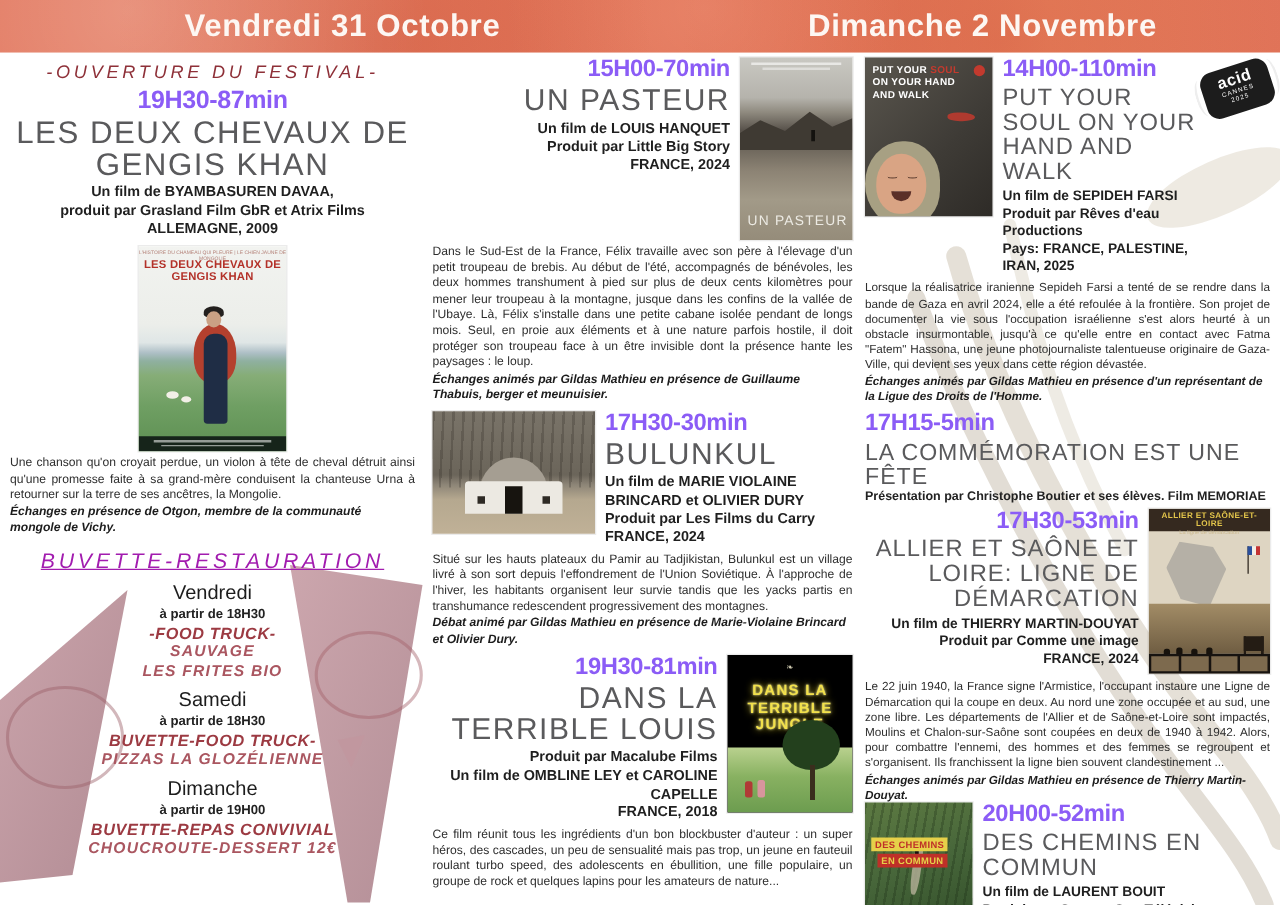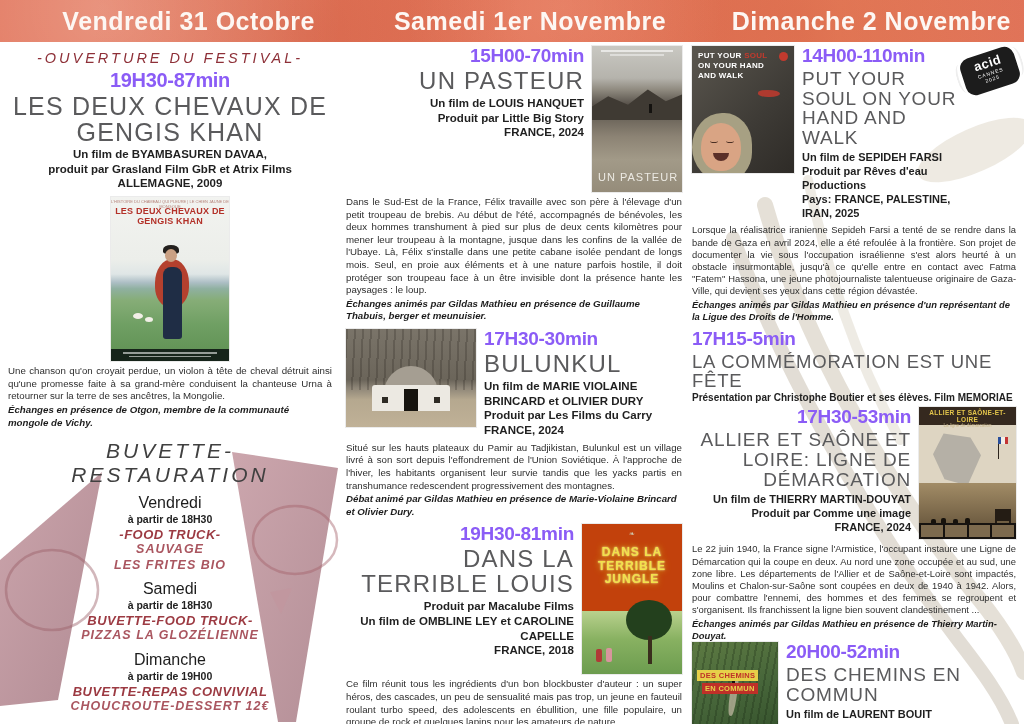--- a/index.html
+++ b/index.html
@@ -31,21 +31,21 @@
   .guests{font-size:9.7px;line-height:1.3;font-weight:700;font-style:italic;color:#1c1c1c;
           text-align:left;margin:1px 0 0 0;}
   .right{text-align:right;}
   .row{display:flex;gap:8px;}
   .grow{flex:1 1 auto;min-width:0;}
   .poster{position:relative;flex:0 0 auto;overflow:hidden;box-shadow:0 0 0 1px rgba(0,0,0,.08);}
   
   .opening{color:#8e3038;font-style:italic;font-size:14.5px;letter-spacing:3px;margin-top:2px;}
   .c1 .time{font-size:20px;margin-top:3px;}
   .c1 .title{font-size:25px;}
-  .bv-title{color:#404040;font-style:italic;font-weight:400;font-size:21px;letter-spacing:3px;margin:10px 0 4px 0;}
+  .bv-title{color:#a21caf;font-style:italic;font-weight:400;font-size:17px;letter-spacing:3px;margin:10px 0 4px 0;text-decoration:underline;}
   .bv-day{font-size:16px;font-weight:400;color:#1d1d1d;margin-top:7px;}
   .bv-time{font-size:10.5px;font-weight:700;color:#222;margin-top:1px;}
   .bv-main{font-size:13px;font-weight:700;font-style:italic;color:#9c3a42;letter-spacing:.5px;margin-top:2px;}
   .bv-sub{font-size:12.5px;font-style:italic;font-weight:600;color:#aa5660;letter-spacing:1px;line-height:1.25;}
   
   .badge{position:absolute;right:-2px;top:6px;width:56px;height:38px;background:#1c1c1c;border-radius:10px;
     transform:rotate(-18deg);color:#fff;text-align:center;z-index:2;}
   .badge .l1{font-size:13px;font-weight:700;letter-spacing:.5px;line-height:1.05;margin-top:4px;}
   .badge .l2{font-size:5px;letter-spacing:1px;}
   .badge .l3{font-size:5px;letter-spacing:1px;}
@@ -77,21 +77,21 @@
   .pp-top2{position:absolute;top:8px;left:20%;width:60%;height:1.5px;background:rgba(255,255,255,.45);}
   .p-bulunkul{width:130px;height:98px;
     background:linear-gradient(180deg,#7a7469 0%,#6b655a 52%,#8d8577 60%,#b5a88f 72%,#c0b197 100%);}
   .p-bulunkul::before{content:"";position:absolute;inset:0 0 38% 0;
     background:repeating-linear-gradient(93deg,rgba(30,25,20,.22) 0 2px,transparent 2px 8px);}
   .pb-base{position:absolute;left:26px;bottom:16px;width:78px;height:26px;background:#ece9e2;border-radius:3px 3px 0 0;}
   .pb-dome{position:absolute;left:38px;bottom:34px;width:54px;height:27px;background:#a59e92;border-radius:54px 54px 0 0;}
   .pb-door{position:absolute;left:58px;bottom:16px;width:14px;height:22px;background:#17140f;}
   .pb-w1,.pb-w2{position:absolute;bottom:24px;width:6px;height:6px;background:#2e2a24;}
   .pb-w1{left:36px;} .pb-w2{left:88px;}
-  .p-jungle{width:100px;height:150px;background:#c2410c;}
+  .p-jungle{width:100px;height:126px;background:#000000;}
   .pj-text{position:absolute;top:22px;width:100%;text-align:center;font-size:12px;font-weight:700;
     color:#f2e14b;line-height:1.12;letter-spacing:1px;text-shadow:0 0 6px #d9c71f,0 0 2px #fffbdd;}
   .pj-laurel{position:absolute;top:6px;width:100%;text-align:center;font-size:7px;color:#cfcab0;}
   .pj-park{position:absolute;left:0;bottom:0;width:100%;height:42%;
     background:linear-gradient(180deg,#b9d18e 0%,#88b161 45%,#6c9c4f 100%);}
   .pj-tree{position:absolute;right:10px;bottom:34px;width:46px;height:40px;background:#23401d;border-radius:50%;}
   .pj-trunk{position:absolute;right:30px;bottom:10px;width:4px;height:28px;background:#3a2e1d;}
   .pj-f1{position:absolute;left:14px;bottom:12px;width:6px;height:13px;background:#b03a36;border-radius:2px;}
   .pj-f2{position:absolute;left:24px;bottom:12px;width:6px;height:14px;background:#d8959d;border-radius:2px;}
   .p-soul{width:102px;height:127px;background:linear-gradient(135deg,#5a564e,#3e3b36 60%,#2e2b27);}
@@ -159,21 +159,20 @@
     <ellipse cx="295" cy="540" rx="42" ry="34" fill="none" stroke="#a4616b" stroke-width="2.5" opacity="0.45"></ellipse>
     <polygon points="270,592 292,588 281,614" fill="#c1979e" opacity="0.9"></polygon>
     <ellipse cx="975" cy="150" rx="62" ry="22" fill="#ddd5c6" opacity="0.5" transform="rotate(-24 975 150)"></ellipse>
     <path d="M 765 205 C 800 330, 880 480, 980 600 C 1000 625, 1016 650, 1024 672" fill="none" stroke="#d7cfc1" stroke-width="16" stroke-linecap="round" opacity="0.65"></path>
     <path d="M 733 238 C 780 362, 860 512, 958 640 C 978 666, 1000 694, 1012 724" fill="none" stroke="#cfc7b9" stroke-width="14" stroke-linecap="round" opacity="0.6"></path>
     <path d="M 808 180 C 830 280, 852 350, 900 440" fill="none" stroke="#ded7c9" stroke-width="10" stroke-linecap="round" opacity="0.5"></path>
   </svg>
 
   <header class="band">
     <span>Vendredi 31 Octobre</span>
-    <span>Samedi 1er Novembre</span>
     <span>Dimanche 2 Novembre</span>
   </header>
 
   <main class="cols">
 
     <section class="col c1">
       <div class="opening">-OUVERTURE DU FESTIVAL-</div>
       <div class="time">19H30-87min</div>
       <h2 class="title">LES DEUX CHEVAUX DE GENGIS KHAN</h2>
       <p class="credit">Un film de BYAMBASUREN DAVAA,</p>

